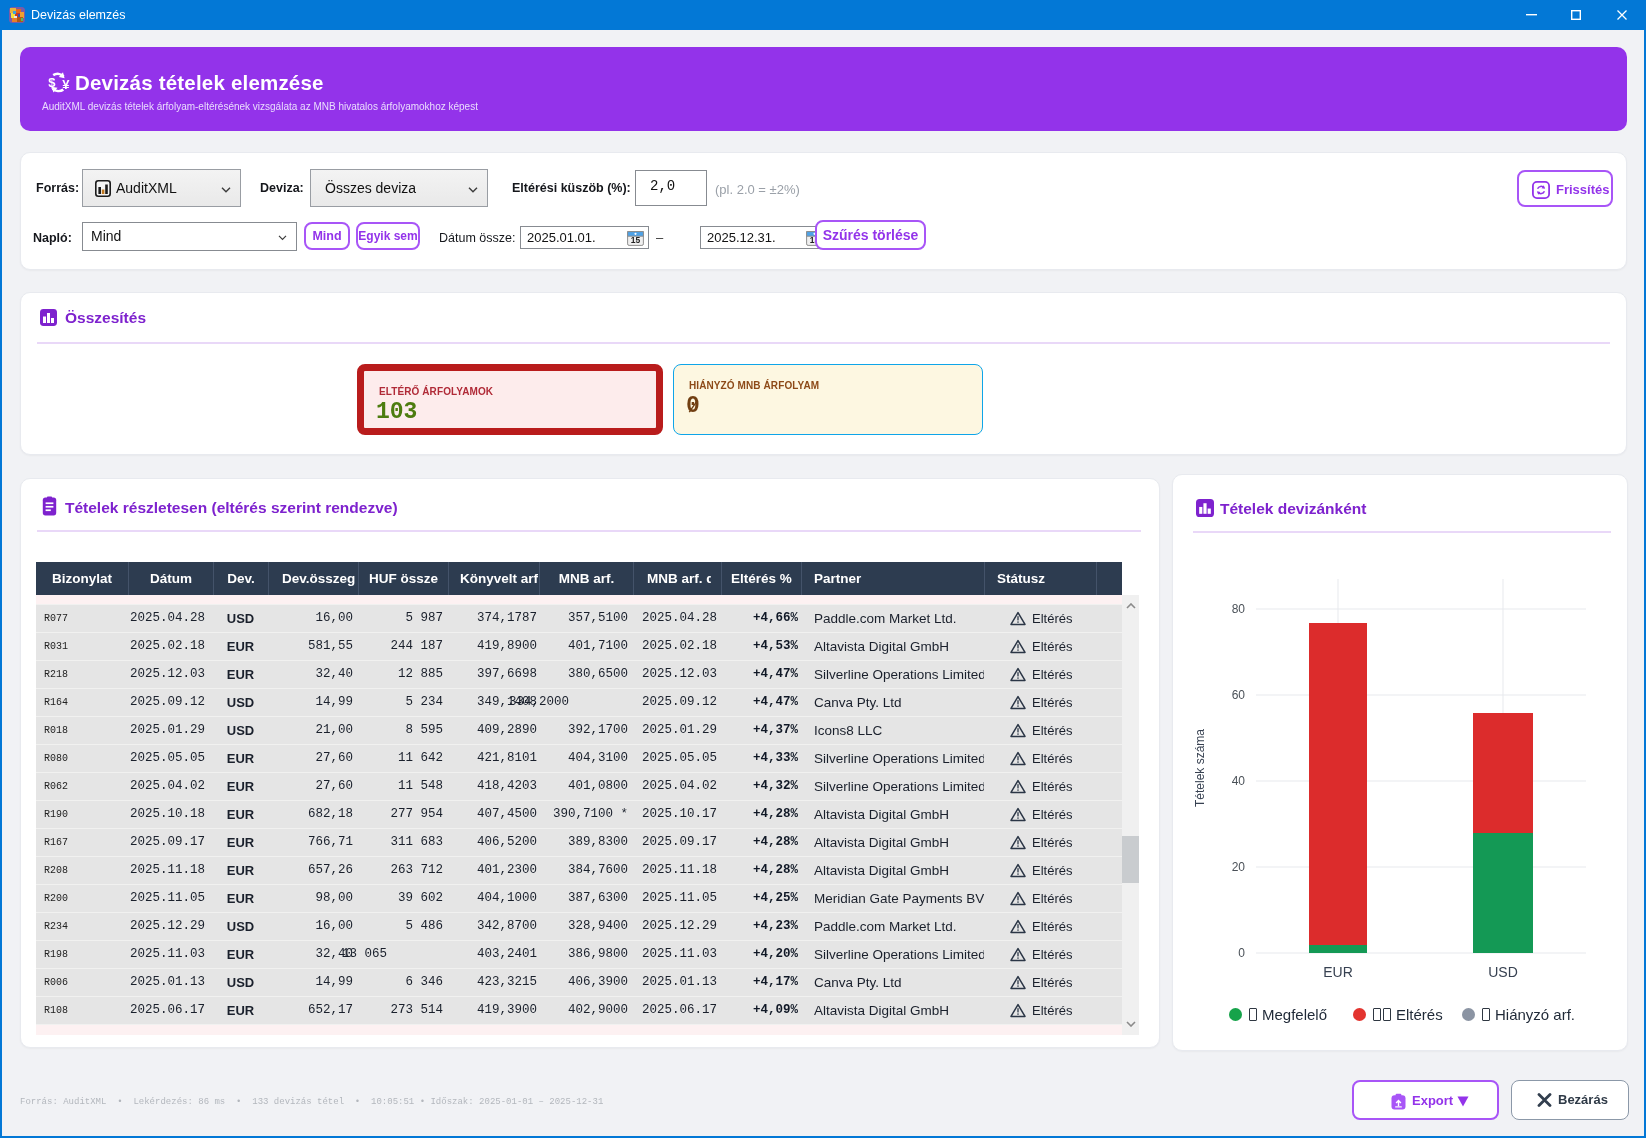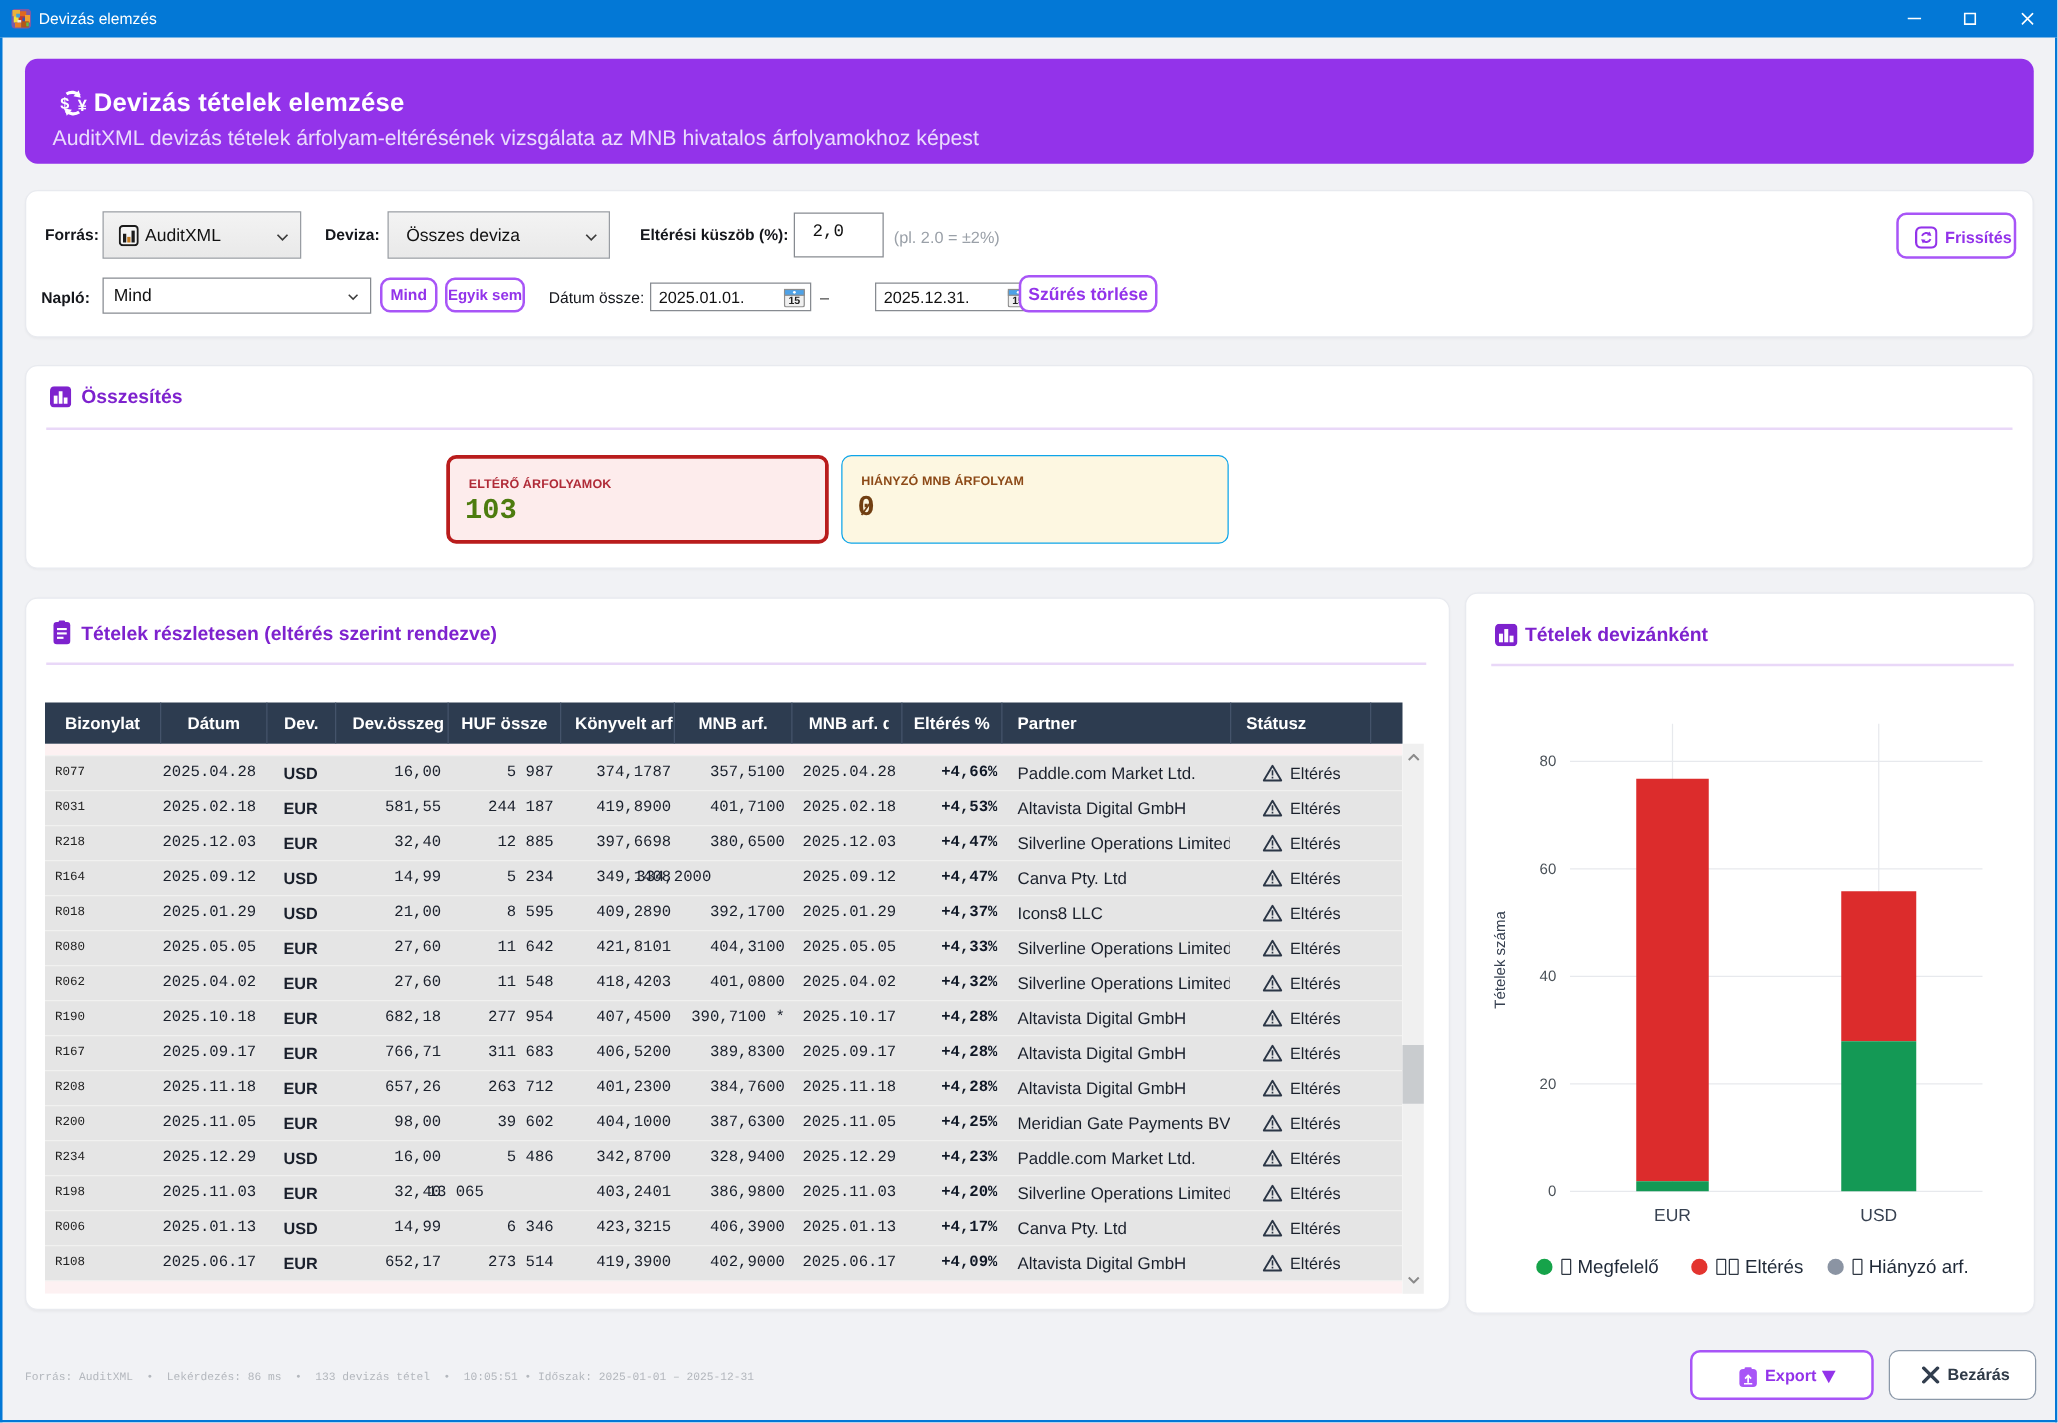--- a/index.html
+++ b/index.html
@@ -5,21 +5,21 @@
 * { margin:0; padding:0; box-sizing:border-box; }
 html,body { width:1646px; height:1138px; overflow:hidden; }
 body { font-family:"Liberation Sans", sans-serif; background:#f1f2f5; position:relative; }
 
 #titlebar { position:absolute; left:0; top:0; width:1646px; height:30px; background:#0378d6; }
 #titlebar .ttext { position:absolute; left:31px; top:8px; color:#fff; font-size:12.5px; }
 #winborder { position:absolute; left:0; top:30px; width:1646px; height:1108px; border-left:2px solid #0378d6; border-right:2px solid #0378d6; border-bottom:2px solid #0378d6; pointer-events:none; z-index:50; }
 
 #banner { position:absolute; left:20px; top:47px; width:1607px; height:84px; background:#9333ea; border-radius:10px; color:#fff; }
 #banner h1 { position:absolute; left:55px; top:24px; font-size:20.5px; font-weight:bold; letter-spacing:0.2px; }
-#banner p { position:absolute; left:22px; top:54px; font-size:17px; color:#eadcfd; }
+#banner p { position:absolute; left:22px; top:54px; font-size:10px; color:#eadcfd; }
 .card { position:absolute; background:#fff; border:1px solid #e8eaef; border-radius:10px; box-shadow:0 1px 2px rgba(0,0,0,0.04); }
 
 #filters { left:20px; top:152px; width:1607px; height:118px; }
 .flabel { position:absolute; font-size:12.5px; font-weight:bold; color:#15171c; white-space:nowrap; }
 .wsel { position:absolute; background:linear-gradient(#f3f3f3,#e9e9e9); border:1px solid #999da3; font-size:14px; color:#111; }
 .wsel2 { position:absolute; background:#fff; border:1px solid #878b91; font-size:14px; color:#111; }
 .chev { position:absolute; }
 .pbtn { position:absolute; background:#fff; border:2px solid #a855f7; border-radius:8px; color:#9333ea; font-weight:bold; text-align:center; white-space:nowrap; }
 .winput { position:absolute; background:#fff; border:1px solid #878b91; font-family:"Liberation Mono",monospace; font-size:14px; color:#111; }
 .dinput { position:absolute; background:#fff; border:1px solid #878b91; font-size:13px; color:#111; }
@@ -171,21 +171,21 @@
 </div>
 <div id="summary" class="card">
   <svg style="position:absolute;left:19px;top:16px;" width="17" height="17" viewBox="0 0 17 17">
       <rect width="17" height="17" rx="3.4" fill="#7e22ce"></rect>
       <rect x="3" y="7.5" width="3" height="6.5" fill="#fff"></rect>
       <rect x="7" y="4" width="3" height="10" fill="#fff"></rect>
       <rect x="11" y="9" width="3" height="5" fill="#fff"></rect>
     </svg>
     <span class="sechead" style="left:44px; top:16px;">Összesítés</span>
   <div class="secline" style="left:16px; top:49px; width:1573px;"></div>
-  <div class="stat" style="left:336px; width:306px; background:#fdecec; border:3px solid #b91c1c;">
+  <div class="stat" style="left:336px; width:306px; background:#fdecec; border:7px solid #b91c1c;">
     <span class="lab" style="color:#b02a37;">ELTÉRŐ ÁRFOLYAMOK</span>
     <span class="num" style="color:#4d7c0f;">103</span>
   </div>
   <div class="stat" style="left:652px; width:310px; background:#fdf7e1; border:1px solid #0ea5e9;">
     <span class="lab" style="color:#8d4a18;">HIÁNYZÓ MNB ÁRFOLYAM</span>
     <span class="num" style="color:#713f12;">0</span>
       <svg style="position:absolute;left:12px;top:33px;" width="14" height="17" viewBox="0 0 13 16">
         <line x1="10.2" y1="3.0" x2="3.0" y2="13.2" stroke="#713f12" stroke-width="1.3"></line>
       </svg>
   </div>

